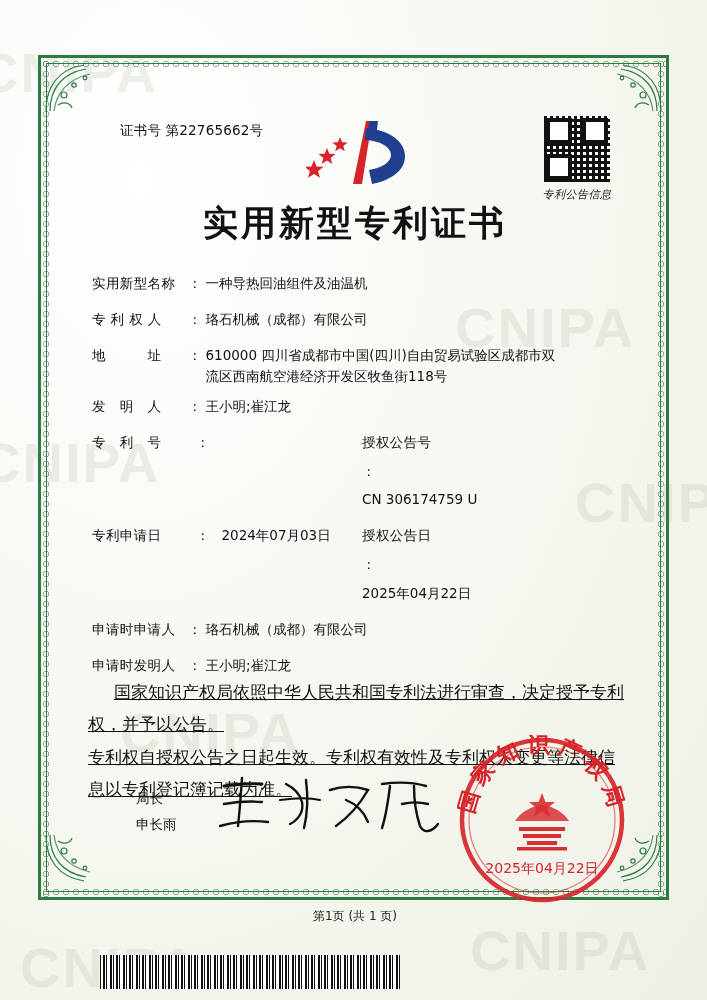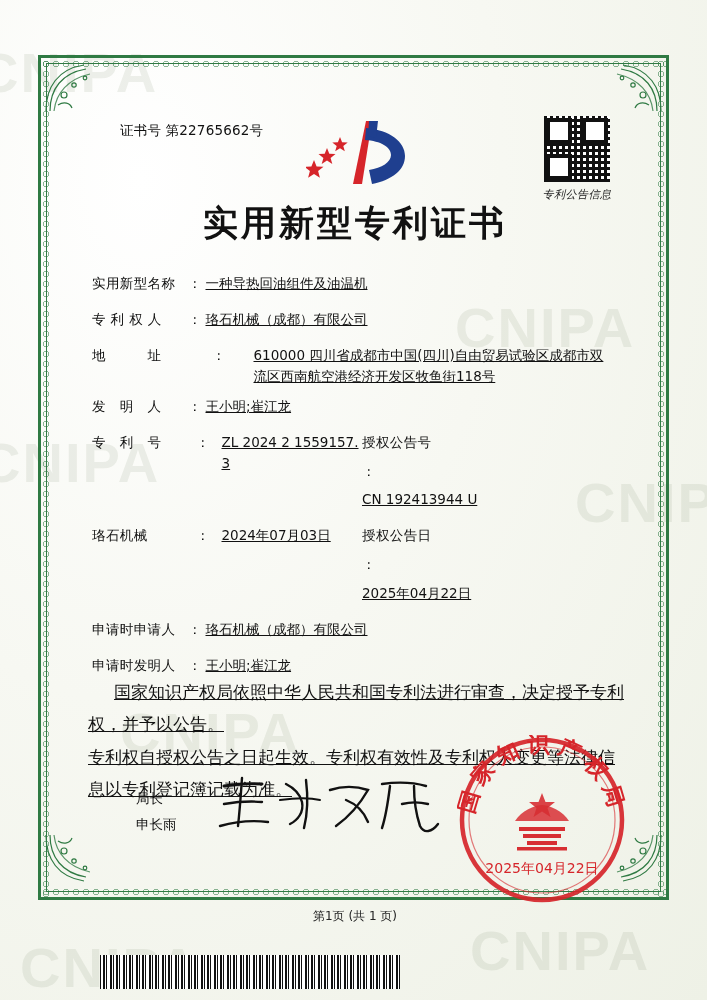--- a/index.html
+++ b/index.html
@@ -194,32 +194,31 @@
     top: 183px;
     width: 540px;
     font-size: 13.5px;
     line-height: 1.55;
     color: #111;
   }
   .row {
     display: flex;
     margin-bottom: 15px;
   }
-  .row.tight { margin-bottom: 9px; gap: 24px; }
+  .row.tight { margin-bottom: 9px; }
   .lbl {
     flex: 0 0 auto;
     width: 96px;
     letter-spacing: 0.4px;
     white-space: nowrap;
   }
   .colon { margin: 0 4px 0 0; }
   .val {
     flex: 1 1 auto;
     word-break: break-all;
-    text-decoration: underline;
   }
   .val .line2 { display: block; }
 
   .two-col {
     display: flex;
     margin-bottom: 15px;
   }
   .two-col .half {
     display: flex;
     width: 50%;
@@ -414,32 +413,31 @@
       <div class="row">
         <div class="lbl">发　明　人</div>
         <div class="colon">：</div>
         <div class="val">王小明;崔江龙</div>
       </div>
 
       <div class="two-col">
         <div class="half">
           <div class="lbl">专　利　号</div>
           <div class="colon">：</div>
-          <div class="val">ZL 2024 2 1559157.3</div>
         </div>
         <div class="half right">
           <div class="lbl">授权公告号</div>
           <div class="colon">：</div>
-          <div class="val">CN 192413944 U</div>
+          <div class="val">CN 306174759 U</div>
         </div>
       </div>
 
       <div class="two-col">
         <div class="half">
-          <div class="lbl">珞石机械</div>
+          <div class="lbl">专利申请日</div>
           <div class="colon">：</div>
           <div class="val">2024年07月03日</div>
         </div>
         <div class="half right">
           <div class="lbl">授权公告日</div>
           <div class="colon">：</div>
           <div class="val">2025年04月22日</div>
         </div>
       </div>
 

